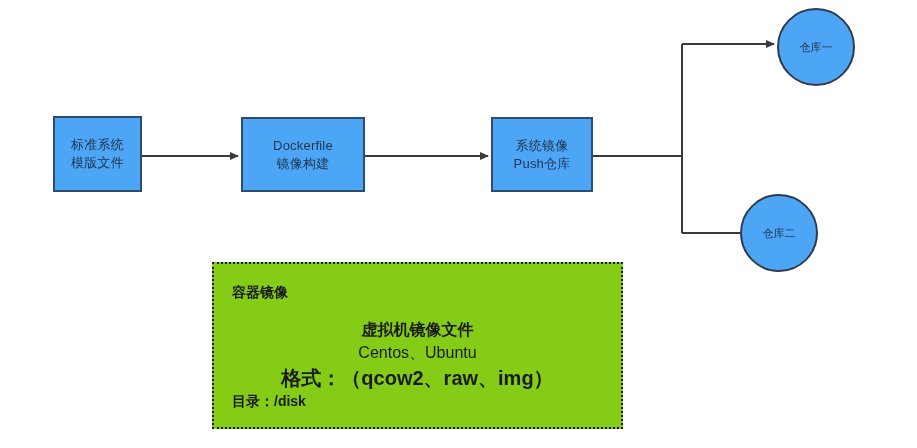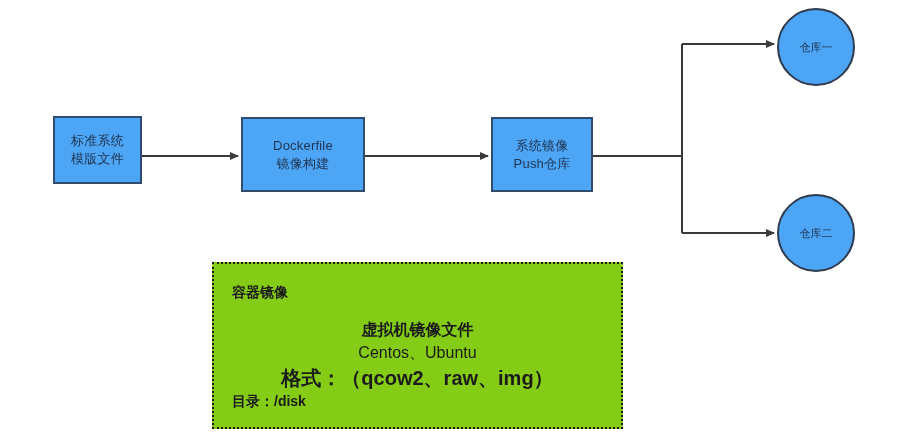--- a/index.html
+++ b/index.html
@@ -126,40 +126,40 @@
       <line x1="593" y1="156" x2="682" y2="156"></line>
 
       <line x1="682" y1="44" x2="682" y2="233"></line>
 
       <line x1="682" y1="44" x2="774" y2="44" marker-end="url(#arrowhead)"></line>
 
       <line x1="682" y1="233" x2="774" y2="233" marker-end="url(#arrowhead)"></line>
     </g>
   </svg>
 
-  <div class="node-box" style="left:53px; top:116px; width:89px; height:68px;">
+  <div class="node-box" style="left:53px; top:116px; width:89px; height:76px;">
     <span class="node-line">标准系统</span>
     <span class="node-line">模版文件</span>
   </div>
 
   <div class="node-box" style="left:241px; top:117px; width:124px; height:75px;">
     <span class="node-line">Dockerfile</span>
     <span class="node-line">镜像构建</span>
   </div>
 
   <div class="node-box" style="left:491px; top:117px; width:102px; height:75px;">
     <span class="node-line">系统镜像</span>
     <span class="node-line">Push仓库</span>
   </div>
 
   <div class="node-circle" style="left:777px; top:8px; width:78px; height:78px;">
     <span class="node-line">仓库一</span>
   </div>
 
-  <div class="node-circle" style="left:777px; top:194px; width:78px; height:78px;">
+  <div class="node-circle" style="left:740px; top:194px; width:78px; height:78px;">
     <span class="node-line">仓库二</span>
   </div>
 
   <div class="gray-panel">
     <div class="panel-title">容器镜像</div>
     <div class="panel-center">
       <div class="line-1">虚拟机镜像文件</div>
       <div class="line-2">Centos、Ubuntu</div>
       <div class="line-3">格式：（qcow2、raw、img）</div>
     </div>

